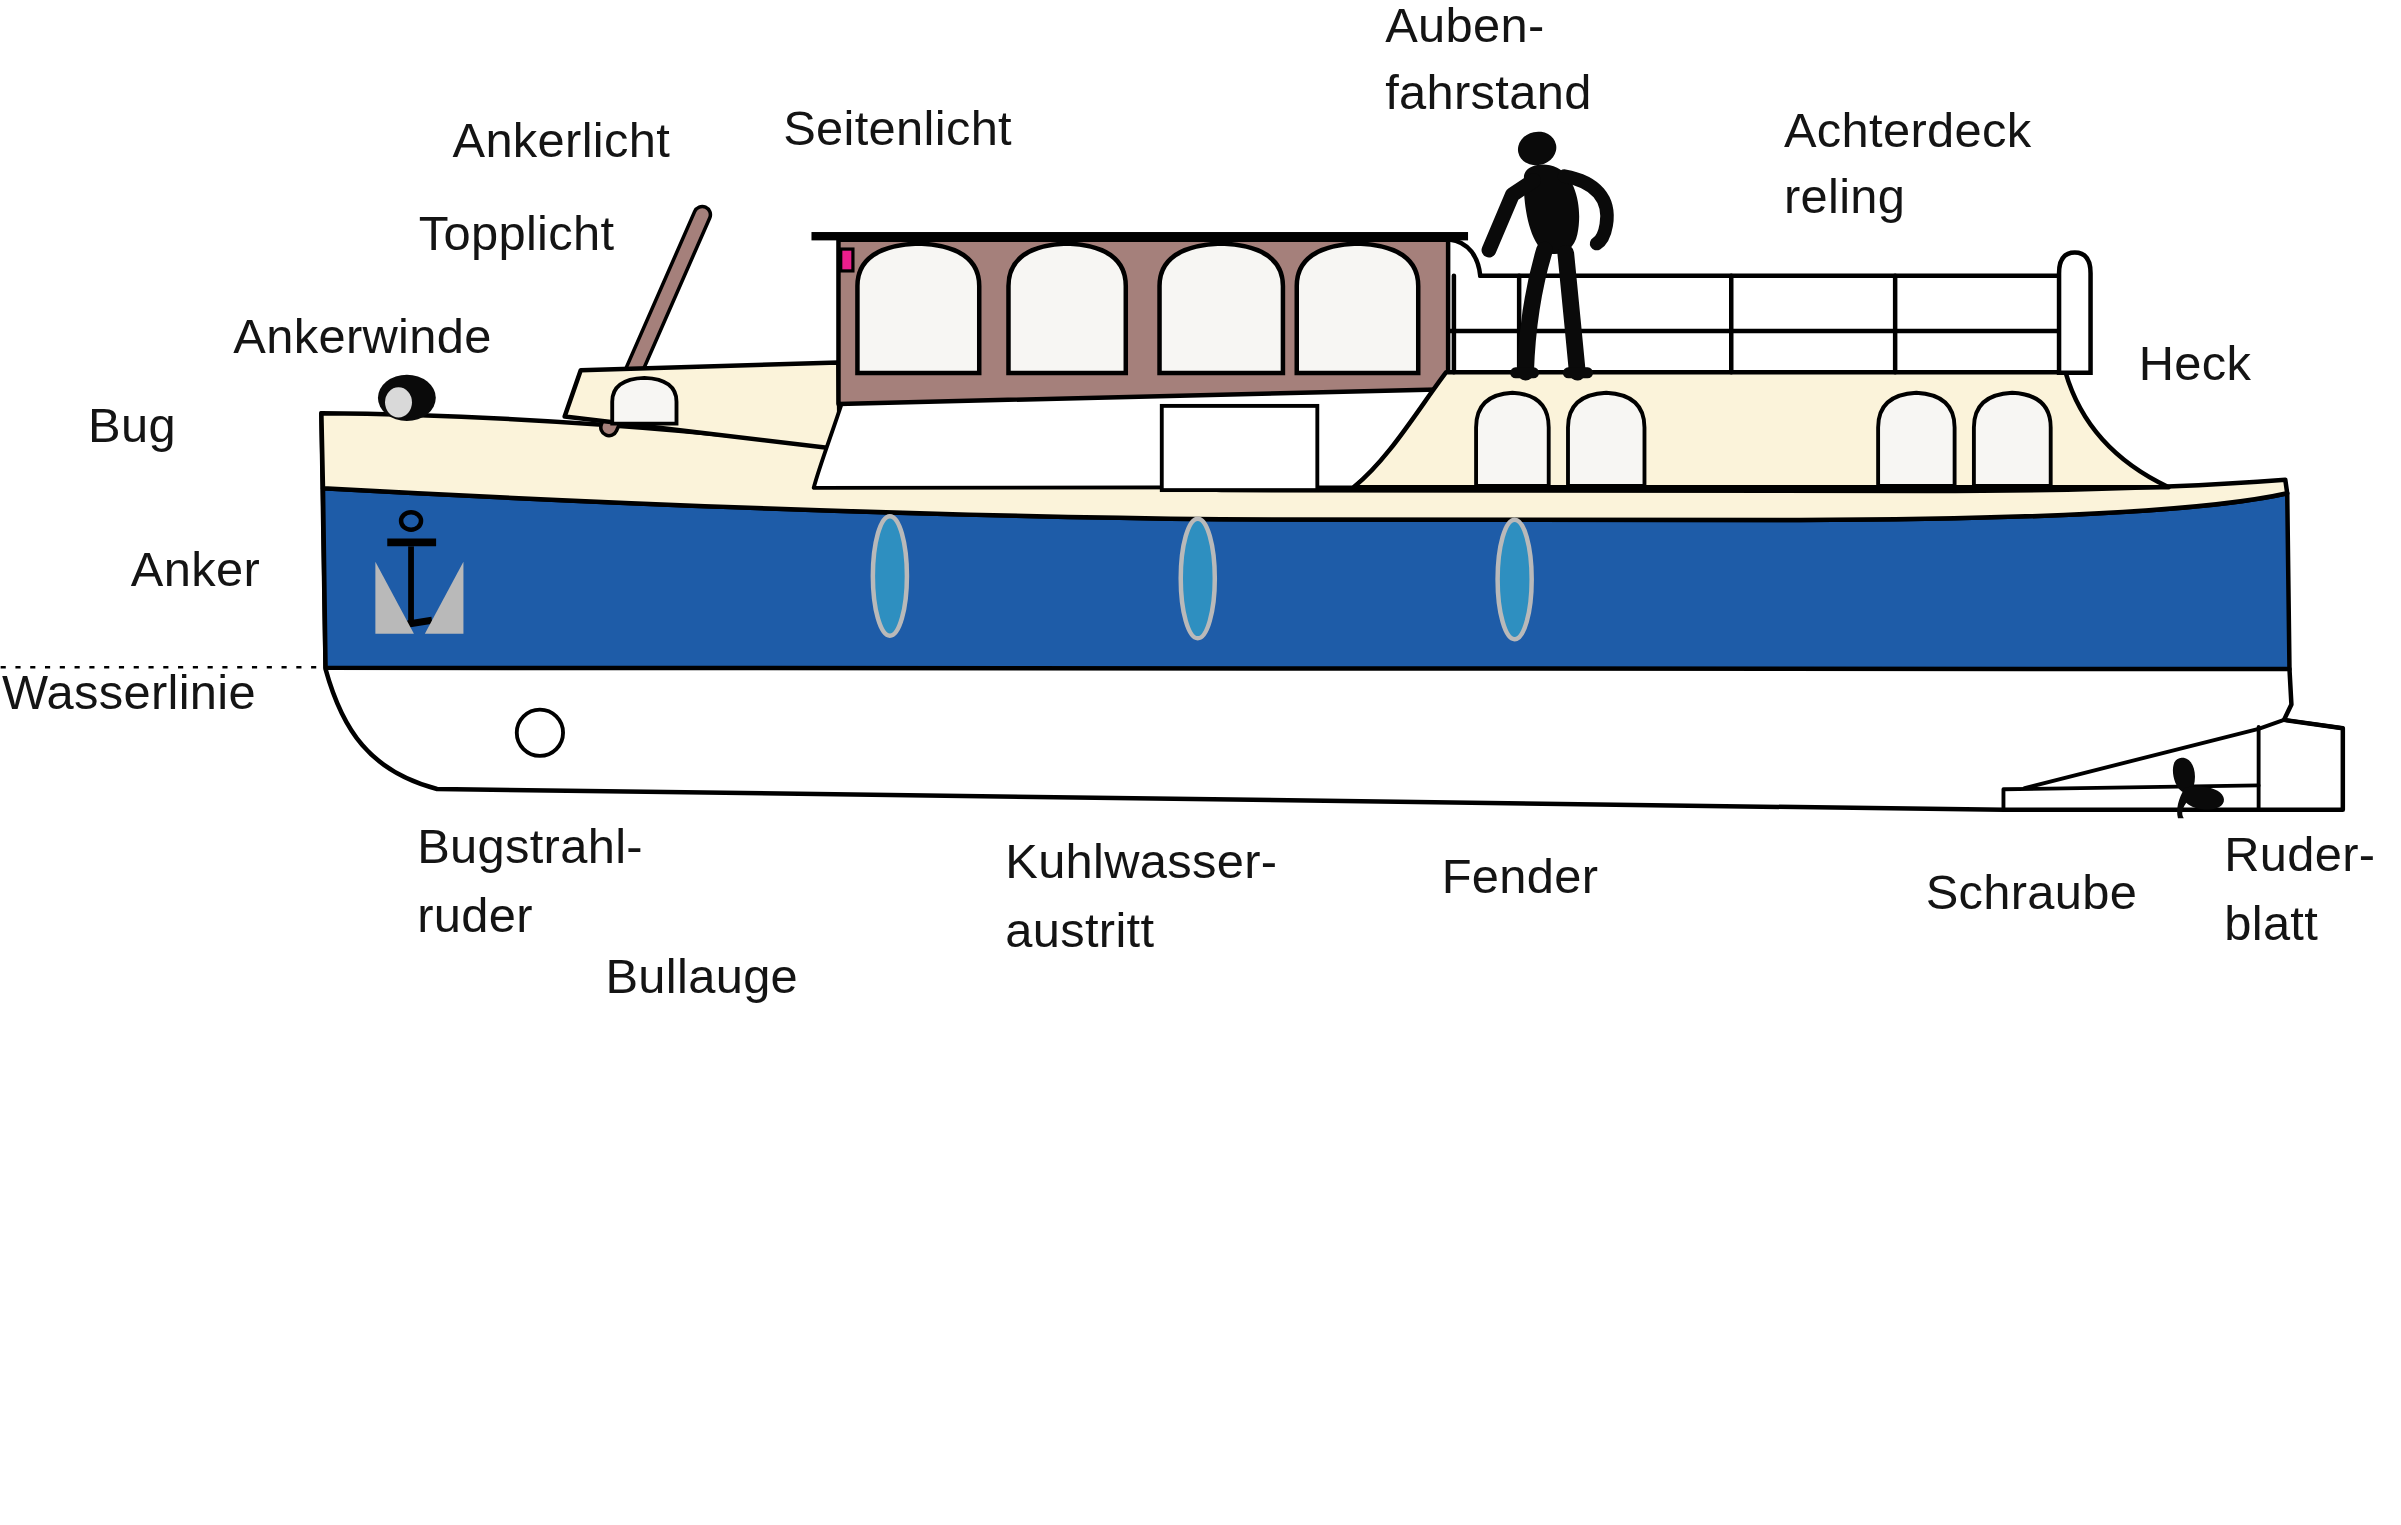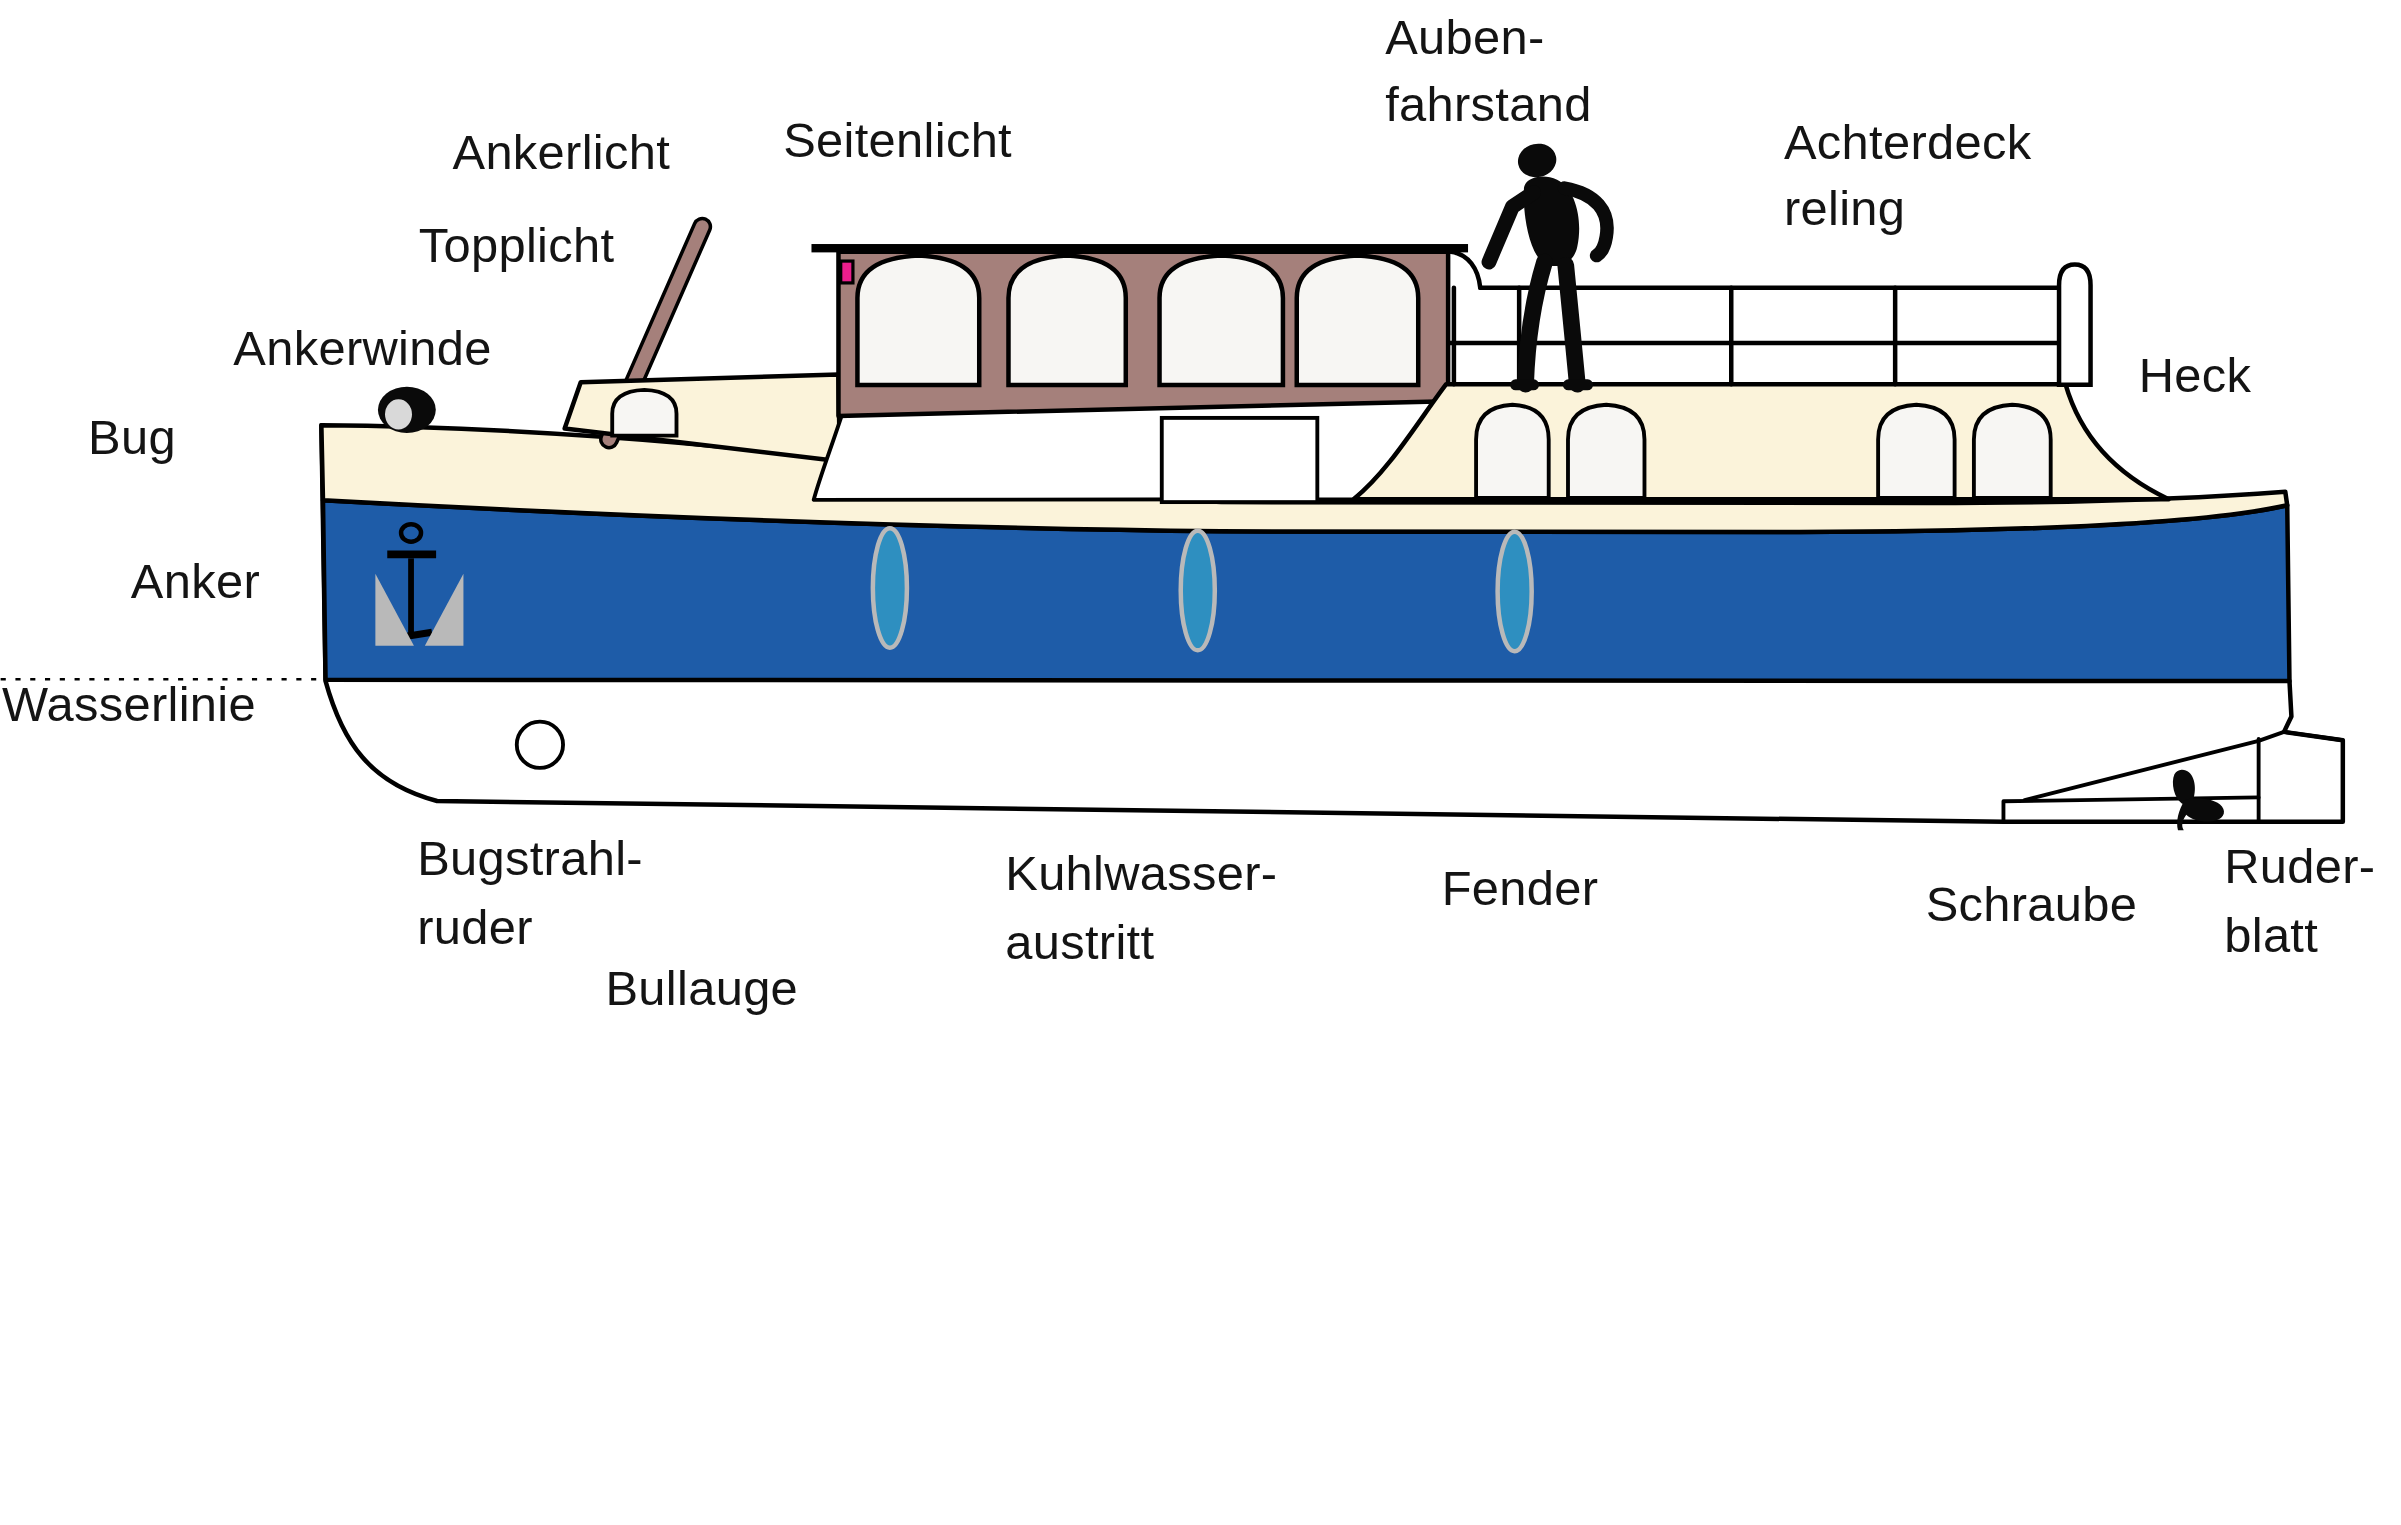--- a/index.html
+++ b/index.html
@@ -1,16 +1,16 @@
 <!DOCTYPE html>
 <html style="font-size:7.7px"><head>
 <meta charset="utf-8">
 <style>
   html,body{margin:0;padding:0;background:#ffffff;}
-  .stage{width:100%;background:#bef264;margin-top:12px;}
+  .stage{width:100%;background:#bef264;}
   svg{display:block;width:100%;height:auto;background:#ffffff;}
   .lbl{font-family:"Liberation Sans",sans-serif;font-size:152px;fill:#141414;letter-spacing:1px;}
   .outline{fill:none;stroke:#000;stroke-width:14;stroke-linejoin:round;stroke-linecap:round;}
   .thin{fill:none;stroke:#000;stroke-width:12;stroke-linejoin:round;stroke-linecap:round;}
 </style>
 </head>
 <body>
 
 <div class="stage">
 <svg viewBox="0 0 7471 3176" xmlns="http://www.w3.org/2000/svg">

